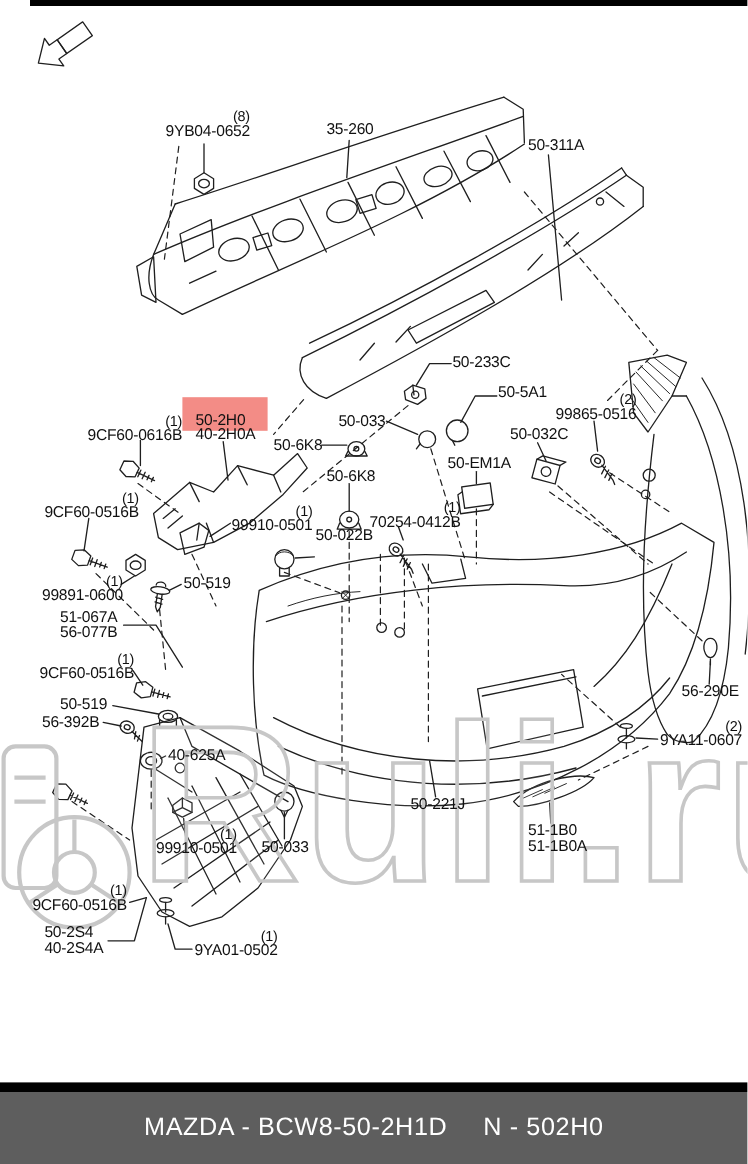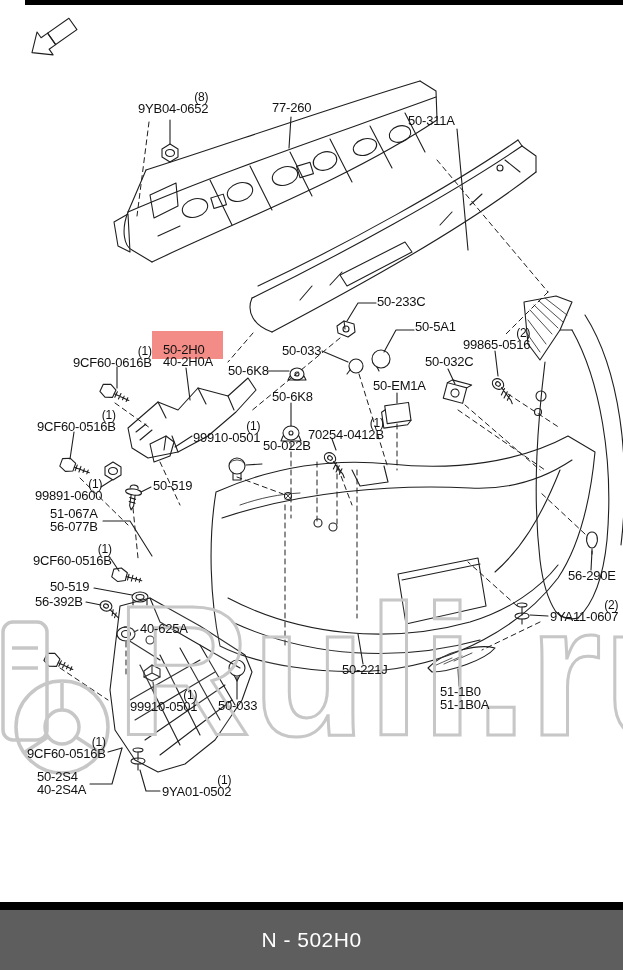--- a/index.html
+++ b/index.html
@@ -344,23 +344,23 @@
   </div>
   <div id="wm-text">Ruli.ru</div>
 
   <div id="hl"></div>
 
   <div class="lbl" style="left:138px;top:91px">
     <span class="qty">(8)</span>
     <span>9YB04-0652</span>
     </div>
   <div class="lbl" style="left:272px;top:102px">
-    <span>77-260</span>
-    </div>
-  <div class="lbl" style="left:408px;top:115px">
+    <span>35-260</span>
+    </div>
+  <div class="lbl" style="left:440px;top:115px">
     <span>50-311A</span>
     </div>
   <div class="lbl" style="left:377px;top:296px">
     <span>50-233C</span>
     </div>
   <div class="lbl" style="left:415px;top:321px">
     <span>50-5A1</span>
     </div>
   <div class="lbl" style="left:463px;top:327px">
     <span class="qty">(2)</span>
@@ -465,15 +465,16 @@
   <div class="lbl" style="left:37px;top:784px">
     <span>40-2S4A</span>
     </div>
   <div class="lbl" style="left:162px;top:774px">
     <span class="qty">(1)</span>
     <span>9YA01-0502</span>
     </div>
 
   <div id="blackbar"></div>
   <div id="footer">
+    <span class="ftxt">MAZDA - BCW8-50-2H1D</span>
     <span class="ftxt">N - 502H0</span>
   </div>
 </div>
 
 </body></html>

